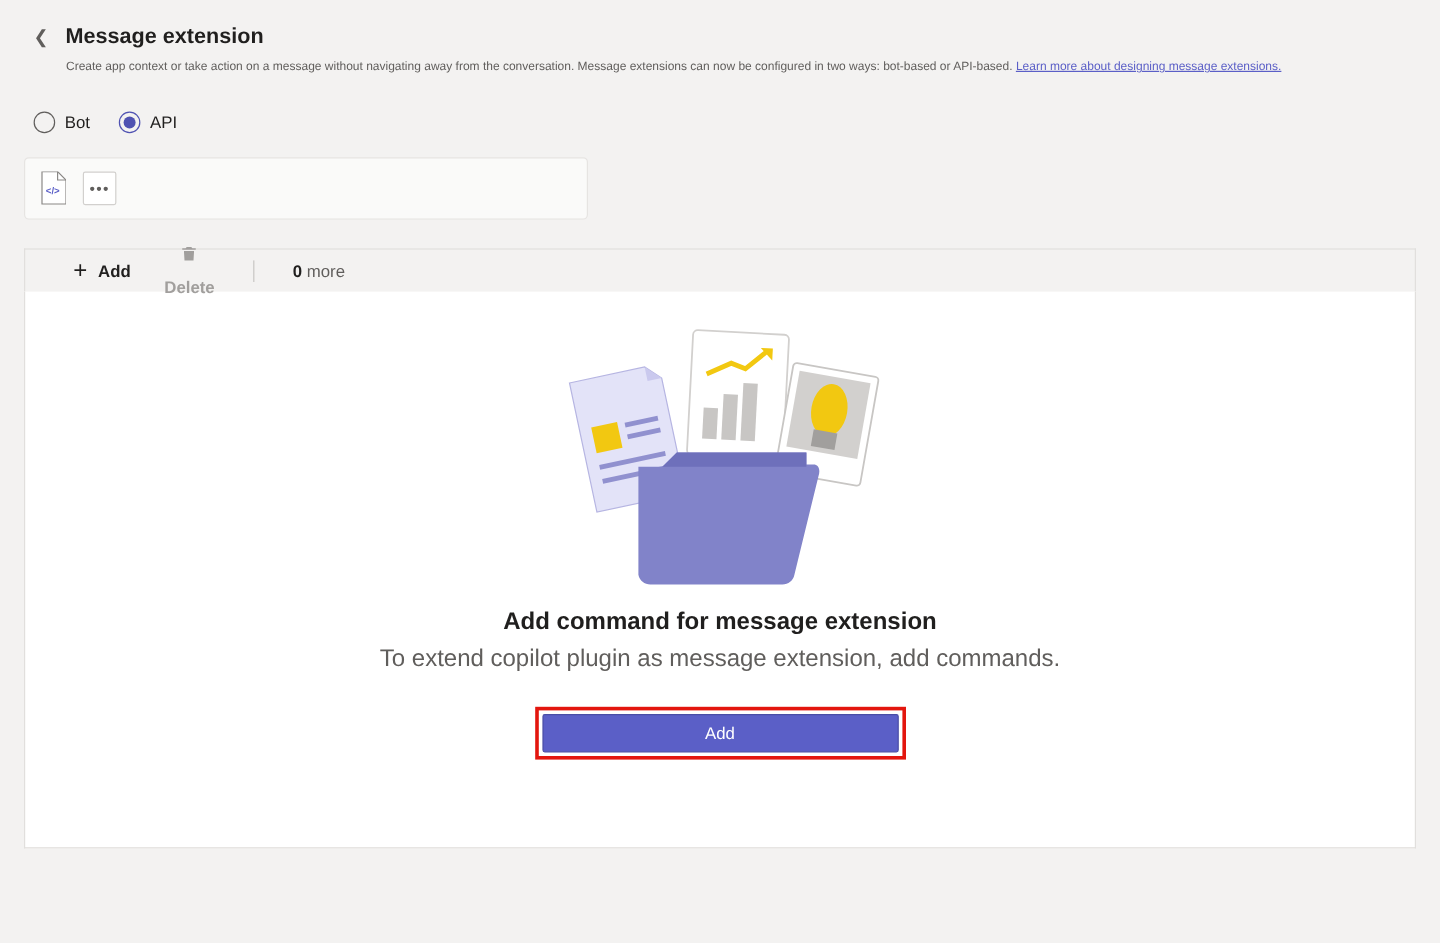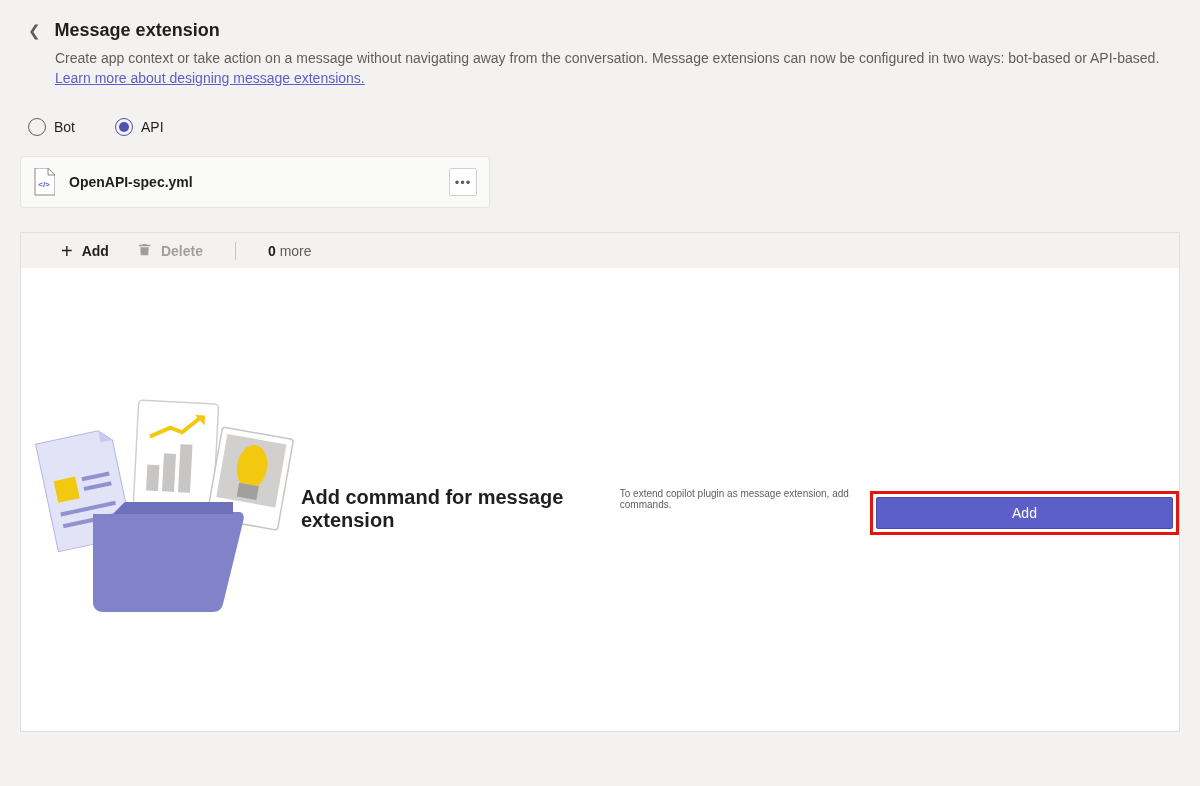--- a/index.html
+++ b/index.html
@@ -24,42 +24,42 @@
       font-size: 15px;
       color: #605e5c;
       cursor: pointer;
     }
     .page-title {
       font-size: 18px;
       font-weight: 700;
       color: #201f1e;
     }
     .description {
-      font-size: 14px;
+      font-size: 10px;
       color: #605e5c;
       line-height: 1.4;
       padding-left: 27px;
     }
     .description a {
       color: #5b5fc7;
       text-decoration: underline;
     }
     .type-section {
       padding: 18px 28px 14px 28px;
     }
     .type-label {
       font-size: 14px;
       font-weight: 600;
       color: #201f1e;
       margin-bottom: 8px;
     }
     .radio-row {
       display: flex;
       align-items: flex-start;
-      gap: 40px;
+      gap: 24px;
     }
     .radio-item {
       display: flex;
       align-items: center;
       gap: 8px;
       cursor: pointer;
     }
     .radio-outer {
       width: 18px;
       height: 18px;
@@ -136,57 +136,58 @@
       gap: 28px;
     }
     .toolbar-btn {
       display: flex;
       align-items: center;
       gap: 9px;
       font-size: 14px;
       cursor: pointer;
     }
     .toolbar-btn.enabled { color: #201f1e; font-weight: 600; }
-    .toolbar-btn.disabled { color: #a19f9d; cursor: default; font-weight: 600; }
+    .toolbar-btn.disabled { color: #a19f9d; cursor: default; font-weight: 600; flex-direction: column; }
     .toolbar-divider {
       width: 1px;
       height: 18px;
       background: #c8c6c4;
       margin: 0 4px;
     }
     .item-count {
       font-size: 14px;
       color: #605e5c;
     }
     .item-count b { font-weight: 700; color: #201f1e; }
     .plus-icon { font-size: 20px; font-weight: 400; line-height: 1; }
     .main-panel {
       margin: 0 20px;
       background: #fff;
       border: 1px solid #e1dfdd;
       border-top: none;
       height: 464px;
       display: flex;
+      flex-direction: column;
       align-items: center;
       padding-top: 26px;
     }
     .illustration {
       width: 280px;
       height: 220px;
       position: relative;
       margin-bottom: 18px;
     }
     .empty-title {
       font-size: 20px;
       font-weight: 700;
       color: #201f1e;
       margin-bottom: 8px;
     }
     .empty-subtitle {
-      font-size: 10px;
+      font-size: 20px;
       color: #605e5c;
       margin-bottom: 28px;
     }
     .add-btn-wrap {
       border: 3px solid #e3160e;
       padding: 3px;
     }
     .add-btn {
       width: 297px;
       height: 32px;
@@ -231,21 +232,20 @@
 
 <div class="file-row">
   <div class="file-card">
     <span class="file-icon">
       <svg width="22" height="28" viewBox="0 0 22 28">
         <path d="M2 0 H15 L22 7 V27 H2 Z" fill="#fff" stroke="#8a8886" stroke-width="1"></path>
         <path d="M15 0 V7 H22" fill="none" stroke="#8a8886" stroke-width="1"></path>
         <text x="11" y="19" text-anchor="middle" font-size="8" fill="#5b5fc7" font-weight="600">&lt;/&gt;</text>
       </svg>
     </span>
-    <span class="file-name">OpenAPI-spec.yml</span>
     <span class="more-btn">•••</span>
   </div>
 </div>
 
 <div class="toolbar">
   <div class="toolbar-btn enabled">
     <span class="plus-icon">+</span>
     <span>Add</span>
   </div>
   <div class="toolbar-btn disabled">

